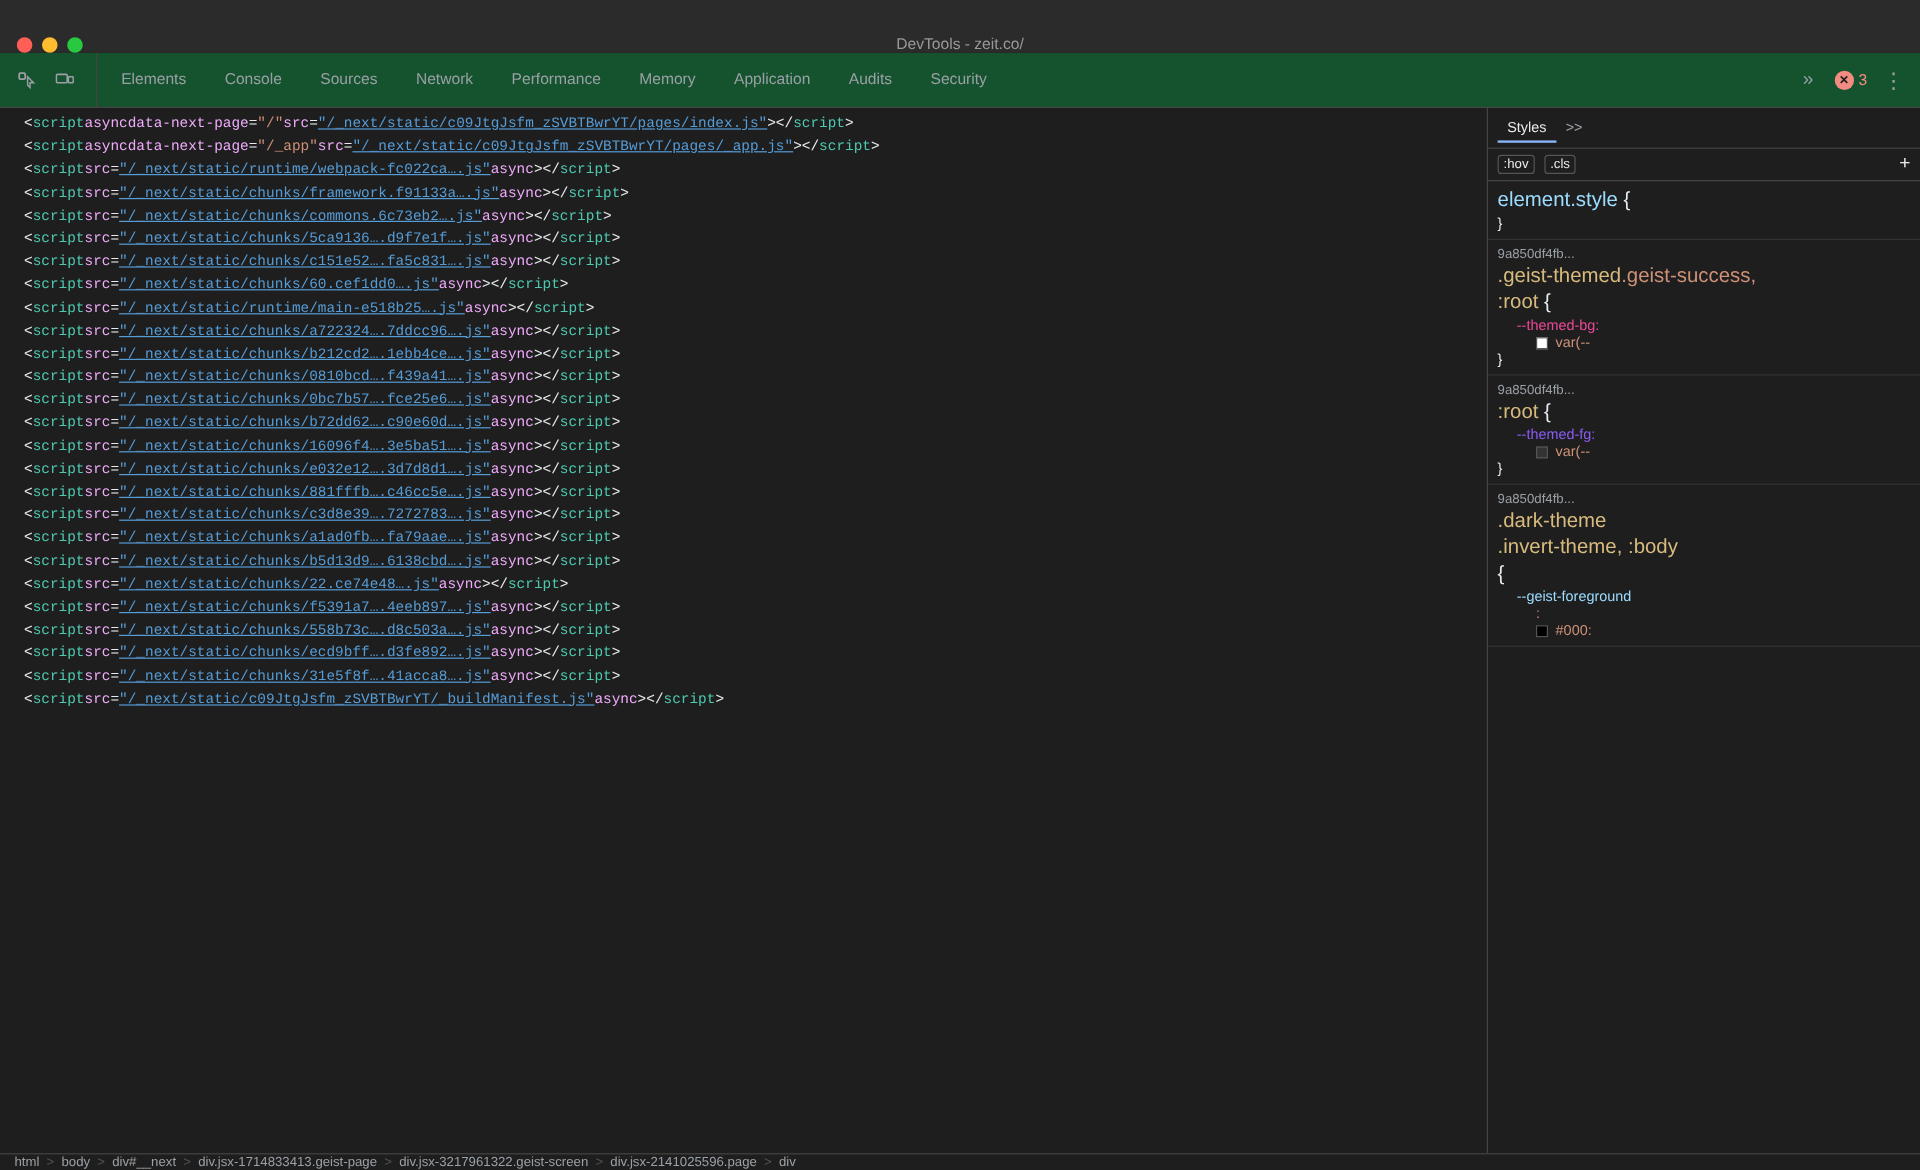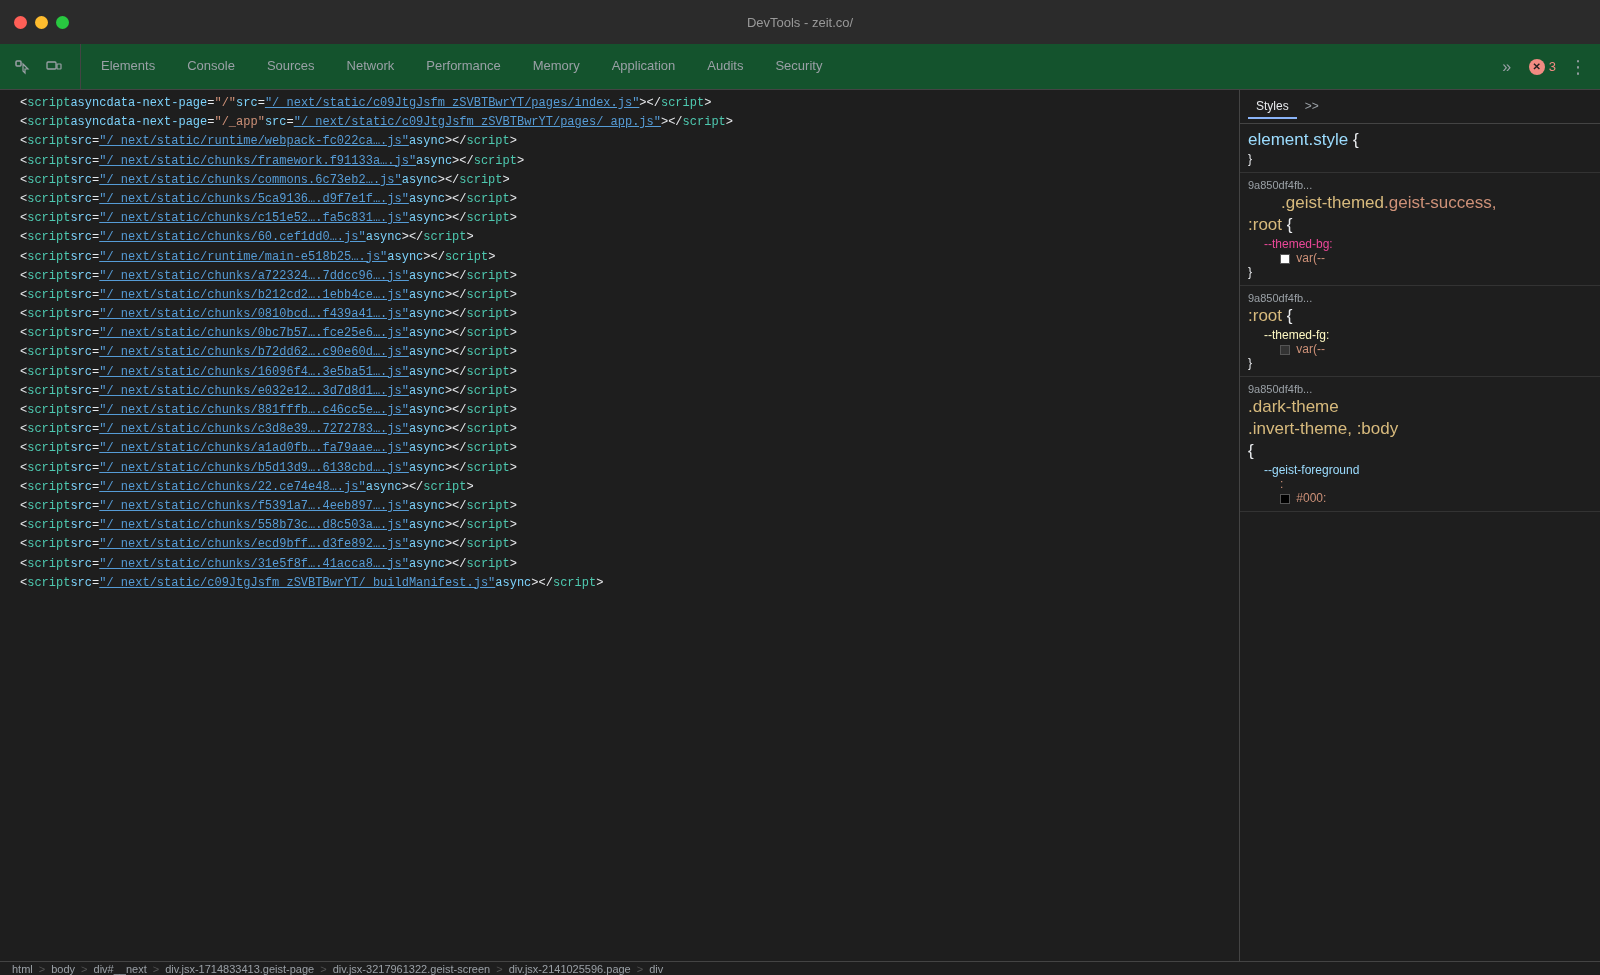--- a/index.html
+++ b/index.html
@@ -11,21 +11,21 @@
       overflow: hidden;
       display: flex;
       flex-direction: column;
     }
 
     
     .titlebar {
       height: 44px;
       background: #2b2b2b;
       display: flex;
-      align-items: center;
+      align-items: flex-end;
       justify-content: center;
       position: relative;
       flex-shrink: 0;
     }
     .titlebar-buttons {
       position: absolute;
       left: 14px;
       display: flex;
       gap: 8px;
       align-items: center;
@@ -142,21 +142,21 @@
       background: #555;
       border-radius: 4px;
     }
 
     .code-line {
       padding: 0 8px 0 20px;
       white-space: nowrap;
       display: flex;
       align-items: center;
     }
-    .attr-name { color: #7dd3fc; }
+    .attr-name { color: #f0abfc; }
     .attr-value { color: #ce9178; }
     .link-value { color: #569cd6; text-decoration: underline; cursor: pointer; }
     .tag-name { color: #4ec9b0; }
 
     
     .styles-panel {
       width: 360px;
       background: #1e1e1e;
       display: flex;
       flex-direction: column;
@@ -366,53 +366,58 @@
       <div class="code-line">&lt;<span class="tag-name">script</span> <span class="attr-name">src</span>=<span class="link-value">"/_next/static/chunks/ecd9bff….d3fe892….js"</span> <span class="attr-name">async</span>&gt;&lt;/<span class="tag-name">script</span>&gt;</div>
       <div class="code-line">&lt;<span class="tag-name">script</span> <span class="attr-name">src</span>=<span class="link-value">"/_next/static/chunks/31e5f8f….41acca8….js"</span> <span class="attr-name">async</span>&gt;&lt;/<span class="tag-name">script</span>&gt;</div>
       <div class="code-line">&lt;<span class="tag-name">script</span> <span class="attr-name">src</span>=<span class="link-value">"/_next/static/c09JtgJsfm_zSVBTBwrYT/_buildManifest.js"</span> <span class="attr-name">async</span>&gt;&lt;/<span class="tag-name">script</span>&gt;</div>
     </div>
 
   <div class="styles-panel">
     <div class="styles-tabs">
       <span class="styles-tab">Styles</span>
       <span class="styles-tab-inactive">&gt;&gt;</span>
     </div>
+    <div class="styles-filter">
+      <span class="filter-hov">:hov</span>
+      <span class="filter-cls">.cls</span>
+      <span class="filter-plus">+</span>
+    </div>
 
     <div class="style-block">
       <div class="style-selector">
         <span style="color:#9cdcfe;">element.style</span> <span class="style-brace">{</span>
       </div>
       <div class="style-close">}</div>
     </div>
 
     <div class="style-block">
       <div class="style-source">9a850df4fb...</div>
       <div class="style-selector">
-        <span style="color:#d7ba7d;margin-left:33px;">.geist-themed</span><span style="color:#ce9178;">.geist-success,</span>
+        <span style="color:#d7ba7d;">.geist-themed</span><span style="color:#ce9178;">.geist-success,</span>
       </div>
       <div class="style-selector">
         <span style="color:#d7ba7d;">:root</span> <span class="style-brace">{</span>
       </div>
       <div class="style-prop">
         <span style="color:#ec4899;">--themed-bg:</span>
       </div>
       <div style="padding-left:32px;color:#ce9178;">
         <span style="display:inline-block;width:10px;height:10px;border:1px solid #555;background:white;vertical-align:middle;margin-right:3px;"></span>
         <span>var(--</span>
       </div>
       <div class="style-close">}</div>
     </div>
 
     <div class="style-block">
       <div class="style-source">9a850df4fb...</div>
       <div class="style-selector">
         <span style="color:#d7ba7d;">:root</span> <span class="style-brace">{</span>
       </div>
       <div class="style-prop">
-        <span style="color:#fef9c3;margin-top:20px;">--themed-fg:</span>
+        <span style="color:#8b5cf6;margin-top:20px;">--themed-fg:</span>
       </div>
       <div style="padding-left:32px;color:#ce9178;">
         <span style="display:inline-block;width:10px;height:10px;border:1px solid #555;background:#333;vertical-align:middle;margin-right:3px;"></span>
         <span>var(--</span>
       </div>
       <div class="style-close">}</div>
     </div>
 
     <div class="style-block">
       <div class="style-source">9a850df4fb...</div>

